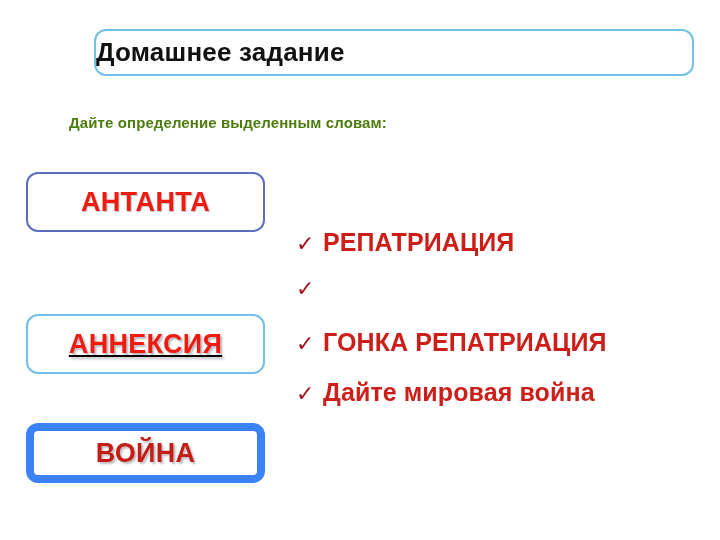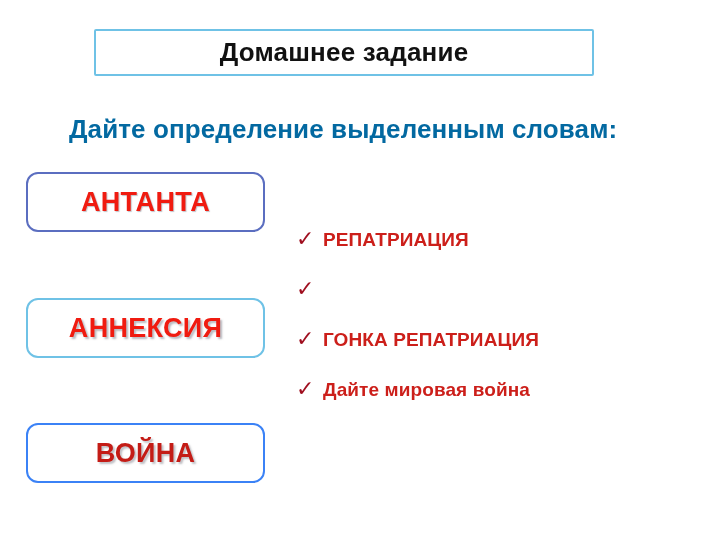--- a/index.html
+++ b/index.html
@@ -15,46 +15,46 @@
     overflow: hidden;
     font-family: "Liberation Sans", "DejaVu Sans", sans-serif;
     background: #ffffff;
   }
 
   
   #title-box {
     position: absolute;
     left: 94px;
     top: 29px;
-    width: 500px;
+    width: 600px;
     height: 47px;
     box-sizing: border-box;
     border: 2px solid #6FC2E6;
-    border-radius: 2px;
+    border-radius: 12px;
     background: #ffffff;
     display: flex;
     align-items: center;
-    justify-content: center;
+    justify-content: flex-start;
   }
   #title-text {
     font-size: 26px;
     font-weight: bold;
     color: #111111;
     letter-spacing: 0.2px;
     white-space: nowrap;
   }
 
   
   #subtitle {
     position: absolute;
     left: 69px;
     top: 114px;
-    font-size: 26px;
+    font-size: 15px;
     font-weight: bold;
-    color: #0369a1;
+    color: #4d7c0f;
     white-space: nowrap;
     letter-spacing: 0.1px;
   }
 
   
   .term-box {
     position: absolute;
     left: 26px;
     width: 239px;
     height: 60px;
@@ -75,31 +75,32 @@
   #term-box-1 {
     top: 172px;
     border: 2px solid #5B6EC0;
   }
   #term-box-1 .term-label {
     color: #F01B10;
     text-shadow: 1px 1px 1px rgba(120,120,130,0.45);
   }
 
   #term-box-2 {
-    top: 298px;
+    top: 314px;
     border: 2px solid #6FC2E6;
+    text-decoration: underline;
   }
   #term-box-2 .term-label {
     color: #F01B10;
     text-shadow: 2px 2px 2px rgba(130,130,140,0.55);
   }
 
   #term-box-3 {
     top: 423px;
-    border: 2px solid #3b82f6;
+    border: 8px solid #3b82f6;
   }
   #term-box-3 .term-label {
     color: #C41C16;
     text-shadow: 2px 2px 2px rgba(130,130,140,0.5);
   }
 
   
   #checklist {
     position: absolute;
     left: 296px;
@@ -113,21 +114,21 @@
     white-space: nowrap;
   }
   .check-icon {
     font-size: 22px;
     color: #A01020;
     width: 27px;
     flex: 0 0 27px;
     line-height: 1;
   }
   .check-label {
-    font-size: 19px;
+    font-size: 25px;
     font-weight: bold;
     color: #CC1F1A;
     letter-spacing: 0.1px;
   }
 </style>
 </head>
 <body>
 
 <div id="title-box">
   <span id="title-text">Домашнее задание</span>

